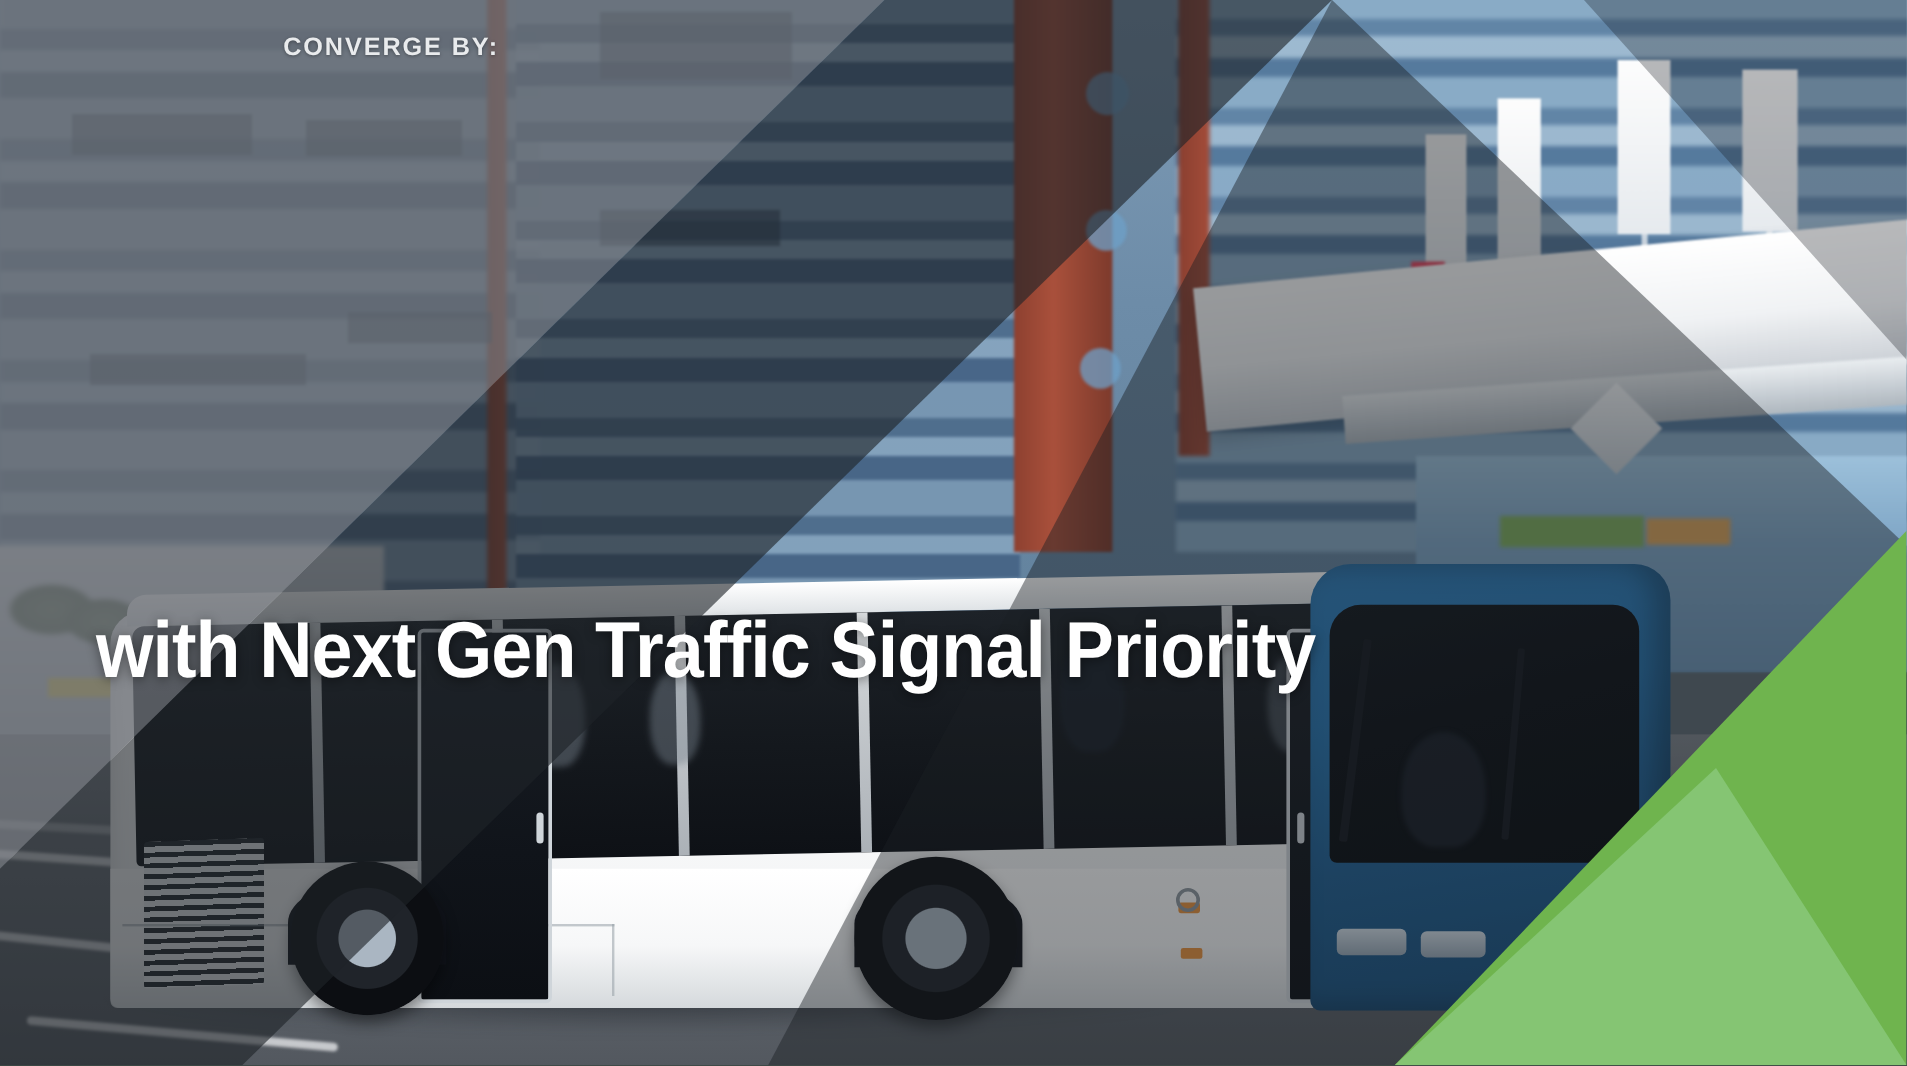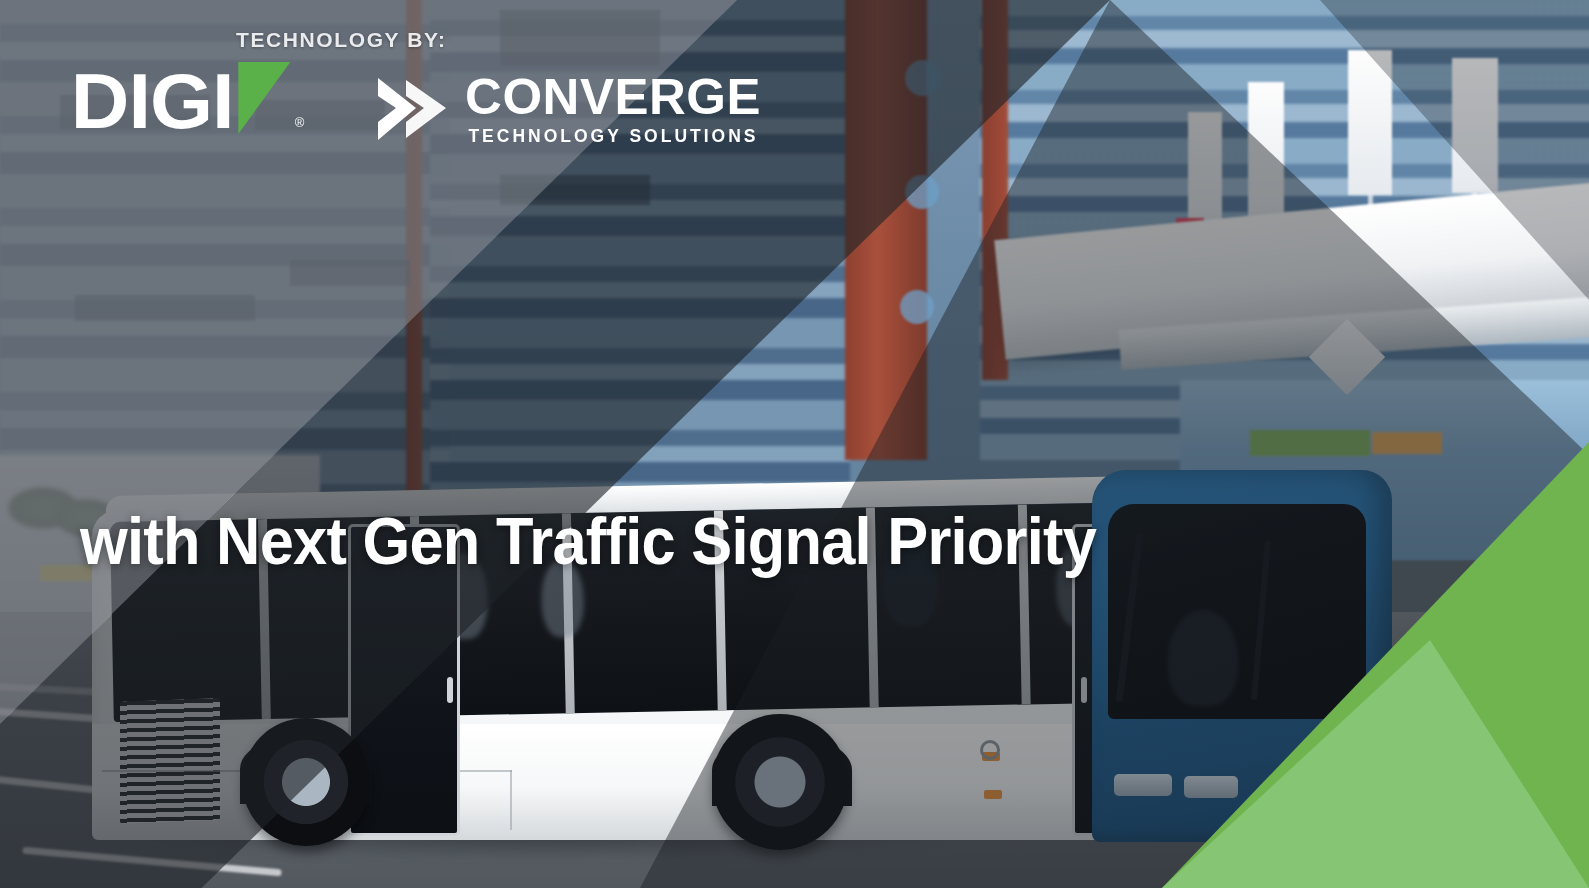--- a/index.html
+++ b/index.html
@@ -447,42 +447,20 @@
     <div class="wedge-grey"></div>
     <div class="wedge-dark"></div>
     <div class="wedge-dark2"></div>
     <div class="wedge-dark3"></div>
     <div class="green-a"></div>
     <div class="green-b"></div>
   </div>
 
   <div class="content">
 
-    <div class="presented">TECHNOLOGY BY:</div>
-
-    <div class="logos">
-
-      <div class="digi">
-        <div class="digi-text">DIGI</div>
-        <span class="digi-reg">®</span>
-        <div class="digi-tri"></div>
-      </div>
-
-      <div class="converge">
-        <div class="chev">
-          <svg width="74" height="70" viewBox="0 0 74 70" aria-hidden="true">
-            <path d="M2 4 L40 34 L2 66 L2 48 L20 34 L2 22 Z" fill="#ffffff"></path>
-            <path d="M30 6 L70 34 L30 64 L30 48 L48 34 L30 22 Z" fill="#ffffff" opacity="0.95"></path>
-          </svg>
-        </div>
-        <div class="converge-words">
-          <div class="converge-main">CONVERGE</div>
-          <div class="converge-sub">TECHNOLOGY SOLUTIONS</div>
-        </div>
-      </div>
-
-    </div>
+    <div class="presented">CONVERGE BY:</div>
+
 
 
     <div class="subhead">with Next Gen Traffic Signal Priority</div>
 
   </div>
 </div>
 
 </body></html>

